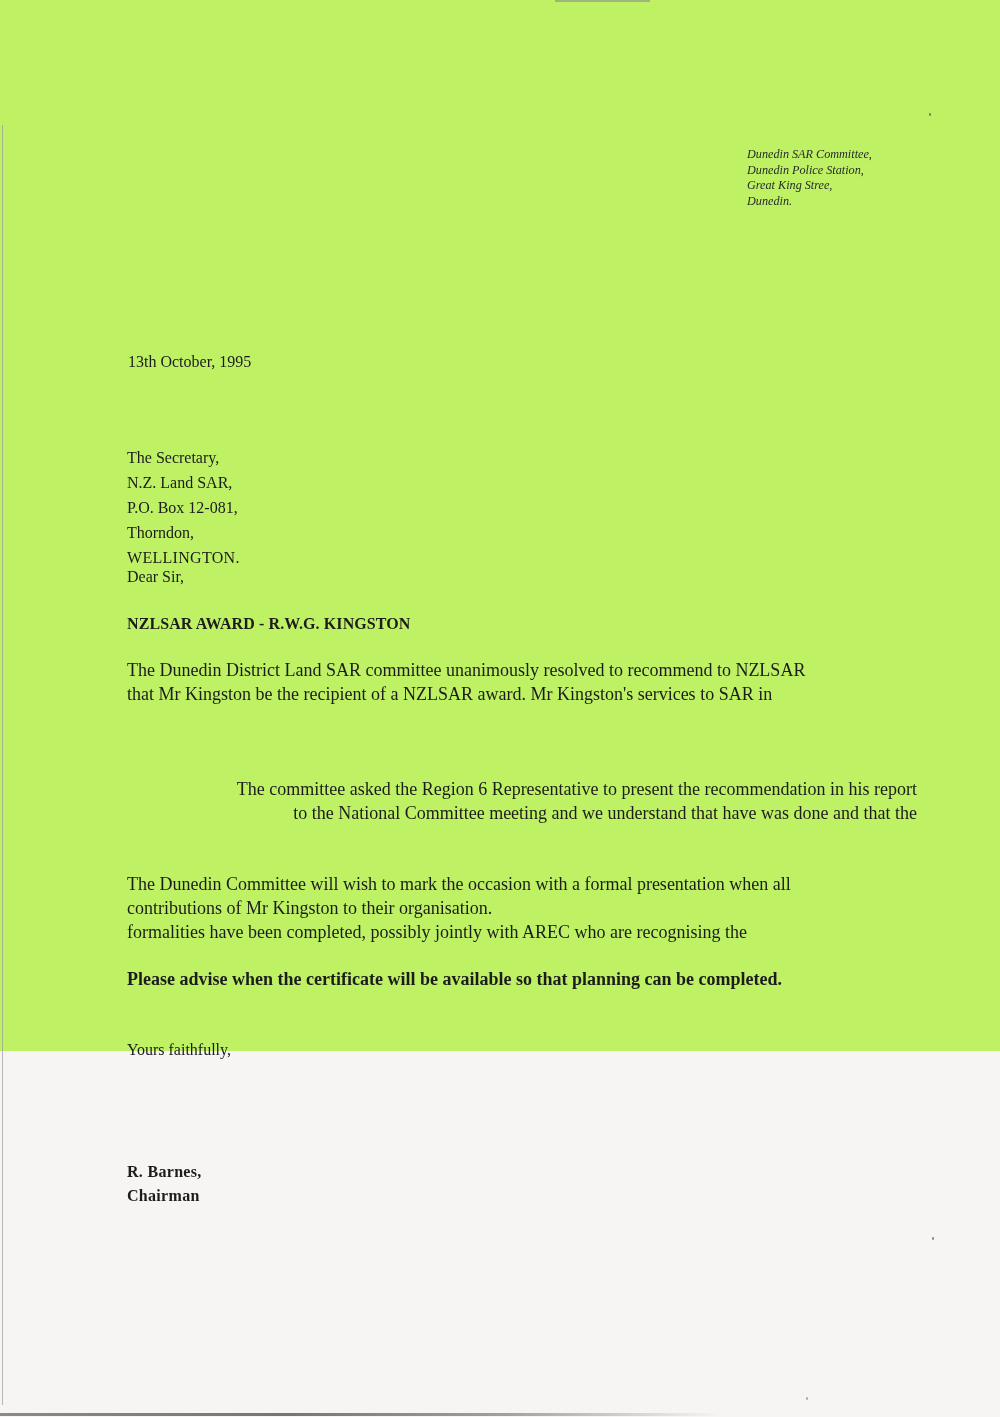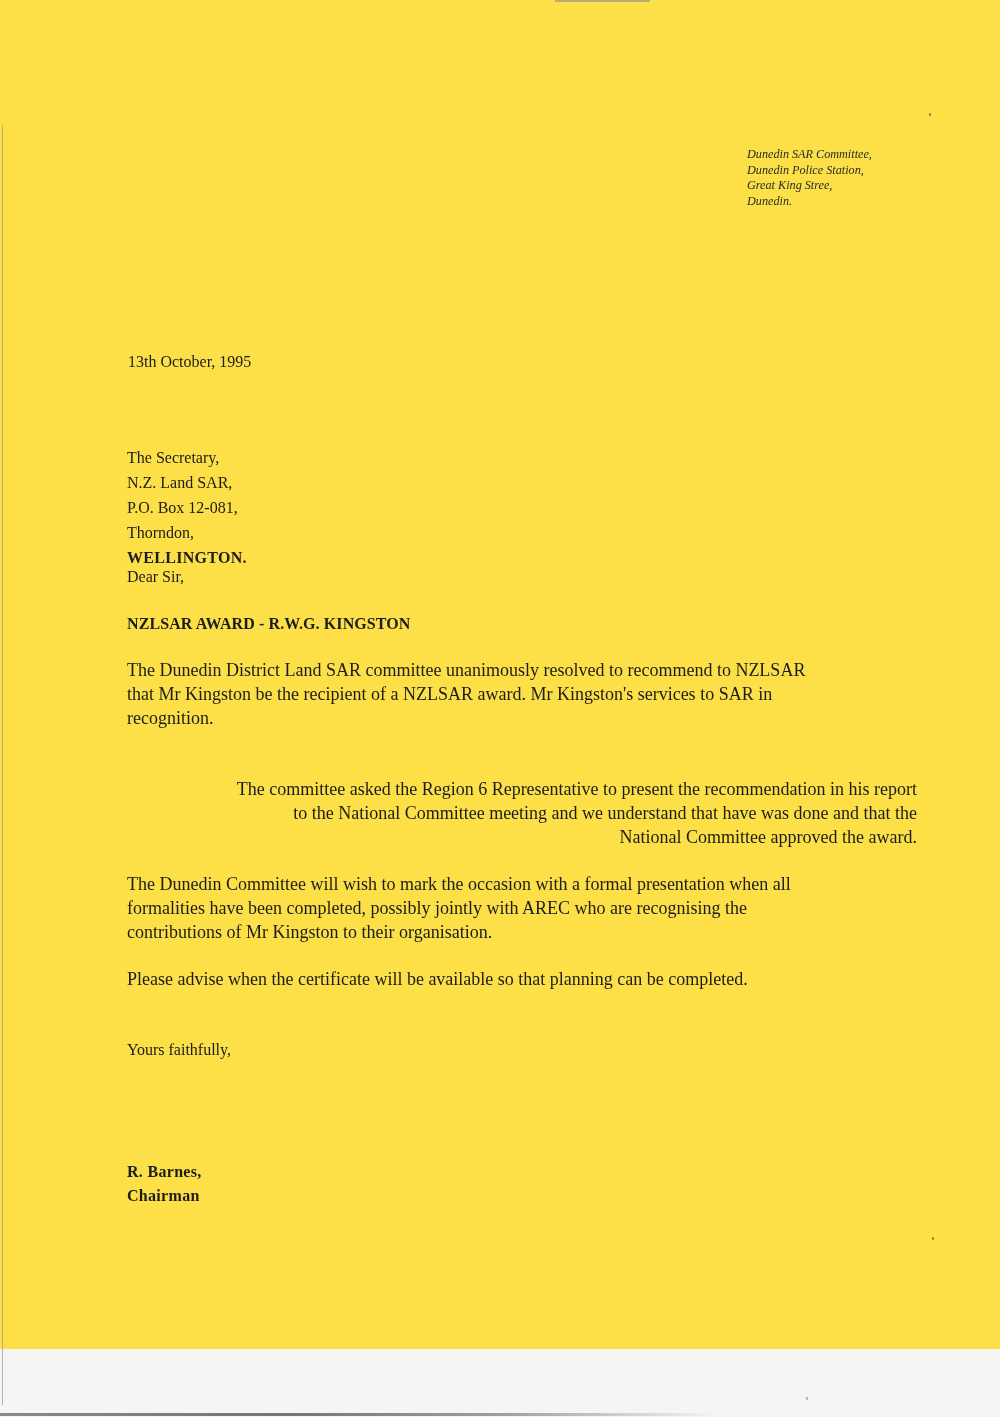--- a/index.html
+++ b/index.html
@@ -11,22 +11,22 @@
       width: 1000px;
       height: 1417px;
       position: relative;
       overflow: hidden;
       font-family: "Liberation Serif", serif;
       color: #1c1c1c;
     }
     .page {
       position: absolute;
       left: 0; top: 0;
-      width: 1000px; height: 1349px;
-      background: #fde047;
+      width: 1000px; height: 1051px;
+      background: #bef264;
     }
     .scan-edge-left {
       position: absolute;
       left: 2px; top: 125px;
       width: 1px; height: 1280px;
       background: #9a9a9a;
       opacity: 0.7;
     }
     .scan-edge-top {
       position: absolute;
@@ -62,36 +62,36 @@
 
     .text {
       position: absolute;
       left: 127px;
       font-size: 16px;
       line-height: 24px;
       white-space: nowrap;
     }
     .date { top: 350px; left: 128px; }
     .recipient { top: 445px; line-height: 25px; }
-    .recipient .city { font-weight: bold; letter-spacing: 0.3px; }
+    .recipient .city { font-weight: normal; letter-spacing: 0.3px; }
     .salutation { top: 565px; }
     .subject { top: 612px; font-weight: bold; letter-spacing: 0.1px; }
 
     .para {
       position: absolute;
       left: 127px;
       width: 790px;
       font-size: 18px;
       line-height: 24px;
     }
     .para div { white-space: nowrap; }
     .p1 { top: 658px; }
     .p2 { top: 777px; text-align: right; }
     .p3 { top: 872px; }
-    .p4 { top: 967px; }
+    .p4 { top: 967px; font-weight: bold; }
 
     .closing { top: 1038px; }
     .signature {
       top: 1160px;
       font-weight: bold;
       line-height: 24px;
       letter-spacing: 0.3px;
     }
   </style>
 </head>
@@ -122,33 +122,31 @@
     <div class="city">WELLINGTON.</div>
   </div>
 
   <div class="text salutation">Dear Sir,</div>
 
   <div class="text subject">NZLSAR AWARD - R.W.G. KINGSTON</div>
 
   <div class="para p1">
     <div>The Dunedin District Land SAR committee unanimously resolved to recommend to NZLSAR</div>
     <div>that Mr Kingston be the recipient of a NZLSAR award.  Mr Kingston's services to SAR in</div>
-    <div>recognition.</div>
   </div>
 
   <div class="para p2">
     <div>The committee asked the Region 6 Representative to present the recommendation in his report</div>
     <div>to the National Committee meeting and we understand that have was done and that the</div>
-    <div>National Committee approved the award.</div>
   </div>
 
   <div class="para p3">
     <div>The Dunedin Committee will wish to mark the occasion with a formal presentation when all</div>
+    <div>contributions of Mr Kingston to their organisation.</div>
     <div>formalities have been completed, possibly jointly with AREC who are recognising the</div>
-    <div>contributions of Mr Kingston to their organisation.</div>
   </div>
 
   <div class="para p4">
     <div>Please advise when the certificate will be available so that planning can be completed.</div>
   </div>
 
   <div class="text closing">Yours faithfully,</div>
 
   <div class="text signature">
     <div>R. Barnes,</div>

